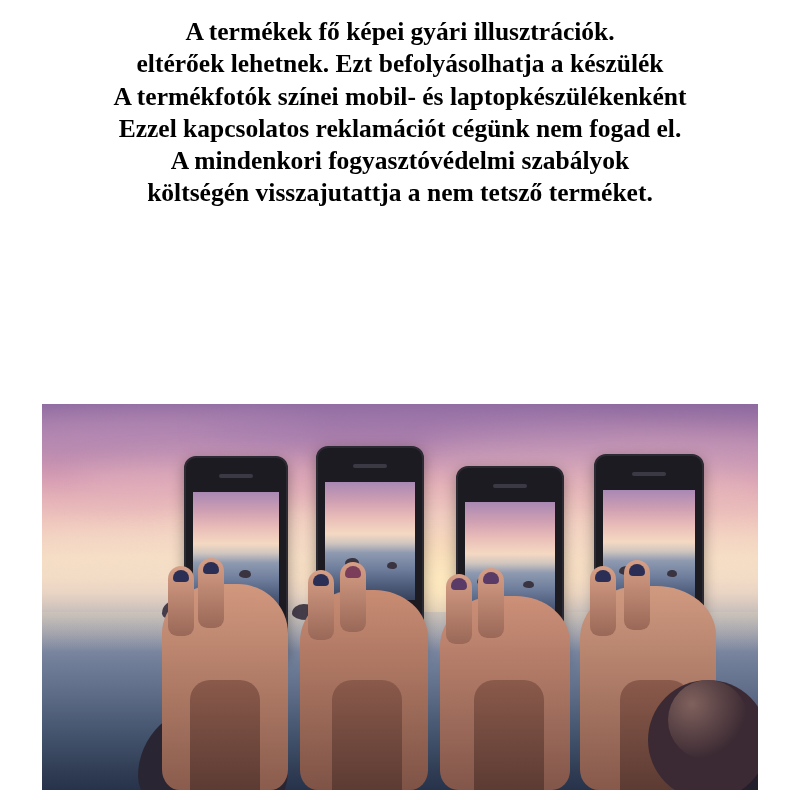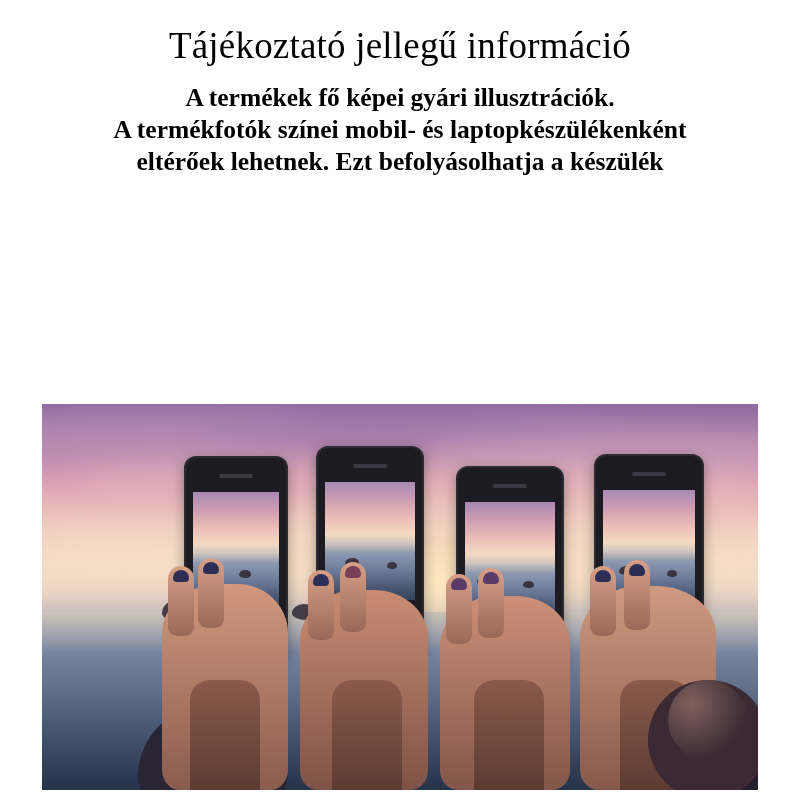--- a/index.html
+++ b/index.html
@@ -241,26 +241,28 @@
     width: 80px; height: 80px;
     background: radial-gradient(circle at 30% 30%, rgba(255,200,170,.35), rgba(255,200,170,0) 70%);
     border-radius: 50%;
   }
 </style>
 </head>
 <body>
 
 <div class="page">
 
-  <h1 class="title">Tájékoztató jellegű információ</h1>
 
   <div class="body-text">
     <span class="line">A termékek fő képei gyári illusztrációk.</span>
+    <span class="line">eltérőek lehetnek. Ezt befolyásolhatja a készülék</span>
     <span class="line">A termékfotók színei mobil- és laptopkészülékenként</span>
-    <span class="line">eltérőek lehetnek. Ezt befolyásolhatja a készülék</span>
+    <span class="line">Ezzel kapcsolatos reklamációt cégünk nem fogad el.</span>
+    <span class="line">A mindenkori fogyasztóvédelmi szabályok</span>
+    <span class="line">költségén visszajutattja a nem tetsző terméket.</span>
   </div>
 
   <div class="photo-wrap">
     <div class="photo">
 
       <div class="cloud c1"></div>
       <div class="cloud c2"></div>
       <div class="cloud c3"></div>
       <div class="cloud c4"></div>
       <div class="cloud c5"></div>

